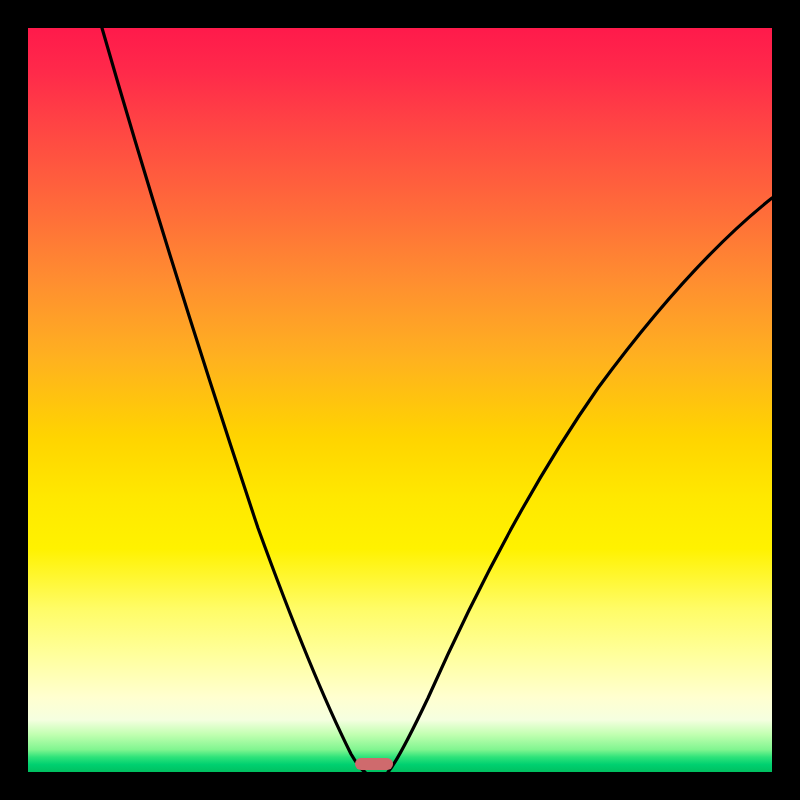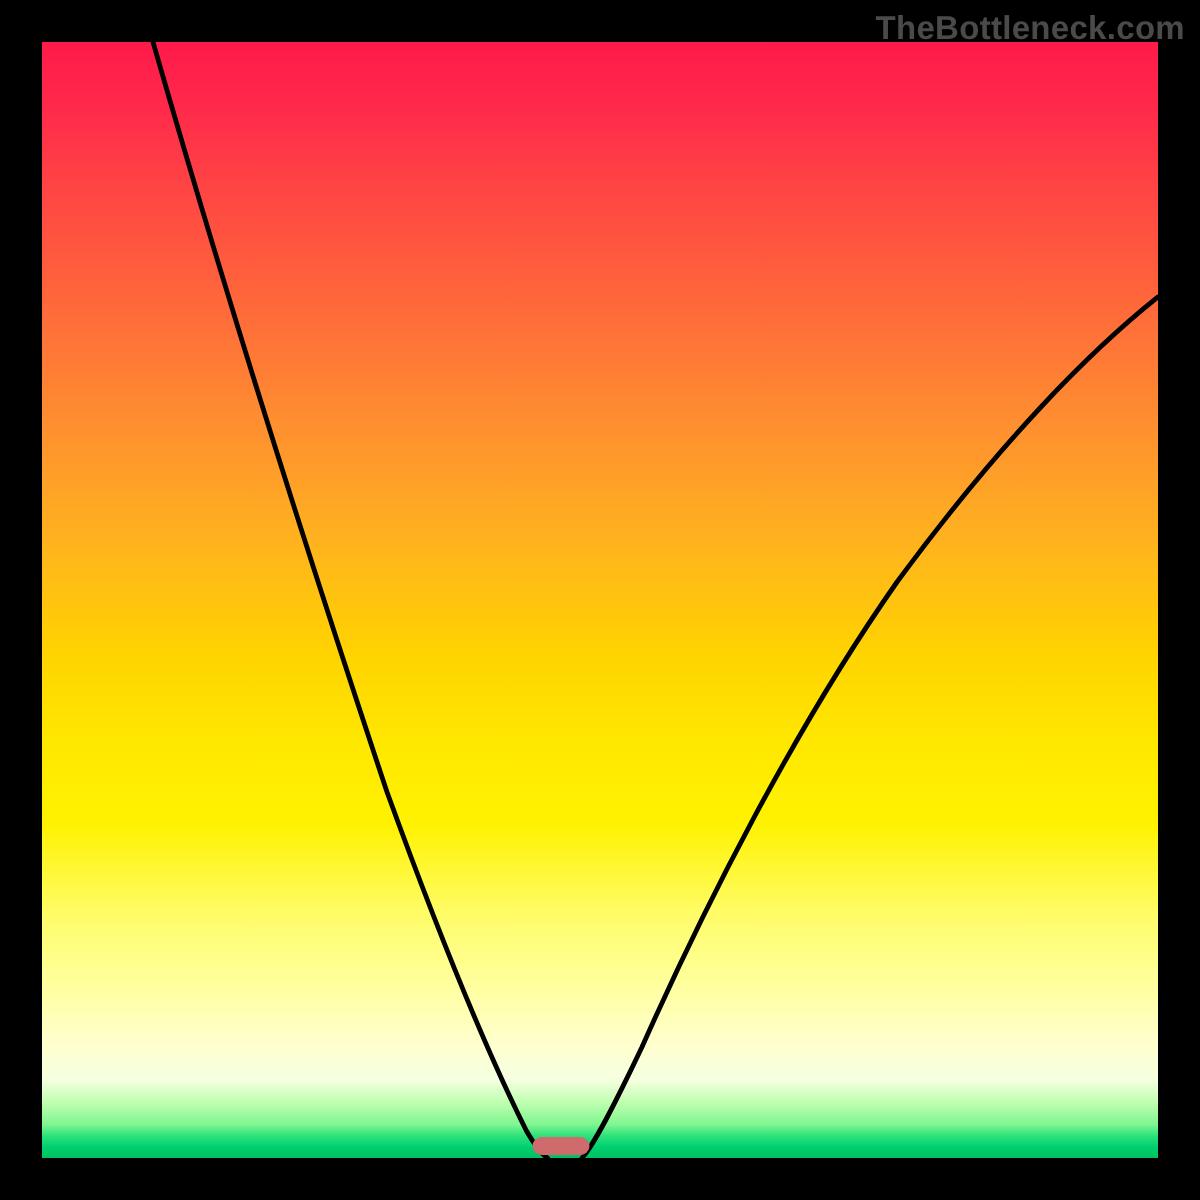--- a/index.html
+++ b/index.html
@@ -73,21 +73,20 @@
     background: #cf6a6d;
     border-radius: 6px;
     height: 12px;
   }
 </style>
 </head>
 <body>
 
 <div class="frame">
 
-  <div class="watermark">TheBottleneck.com</div>
 
   <div class="plot-area">
     <div class="gradient"></div>
 
     <svg class="curves" viewBox="0 0 744 744" preserveAspectRatio="none">
 
       <path d="M 74 0
                C 120 160, 170 320, 230 500
                C 270 610, 300 680, 323 726
                C 330 738, 334 742, 337 744" fill="none" stroke="#000" stroke-width="3.2" stroke-linecap="round"></path>

